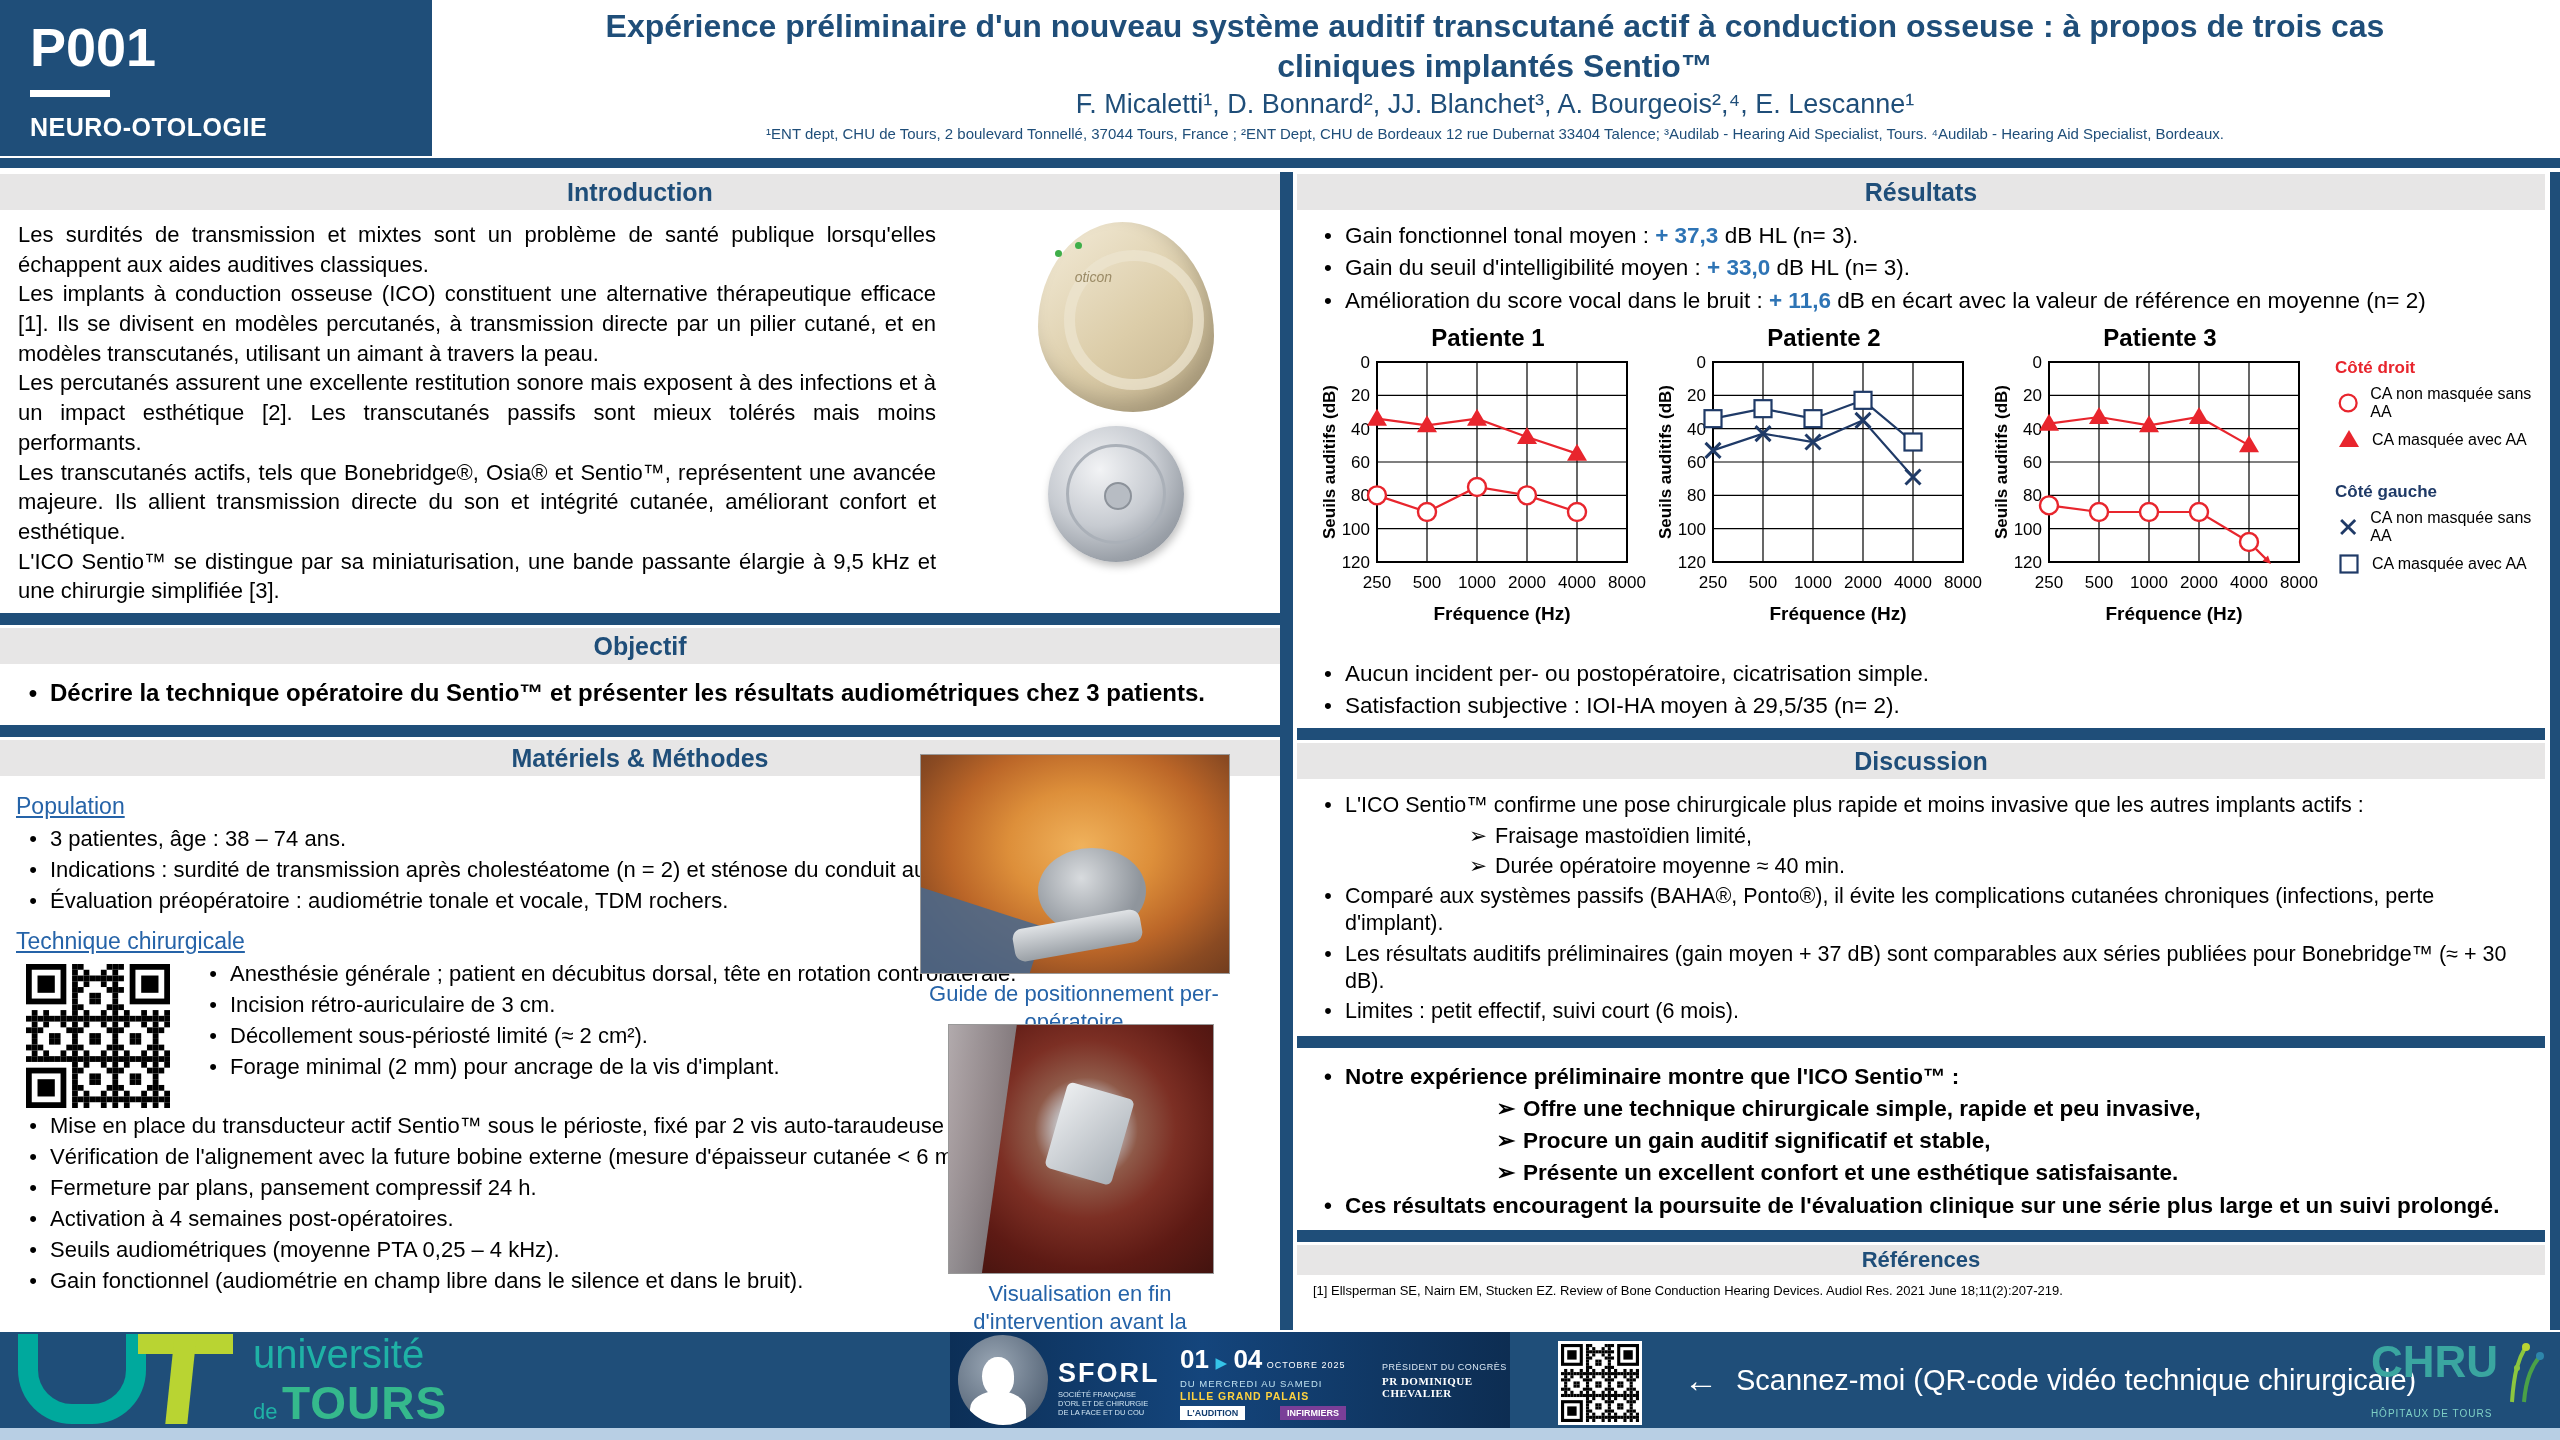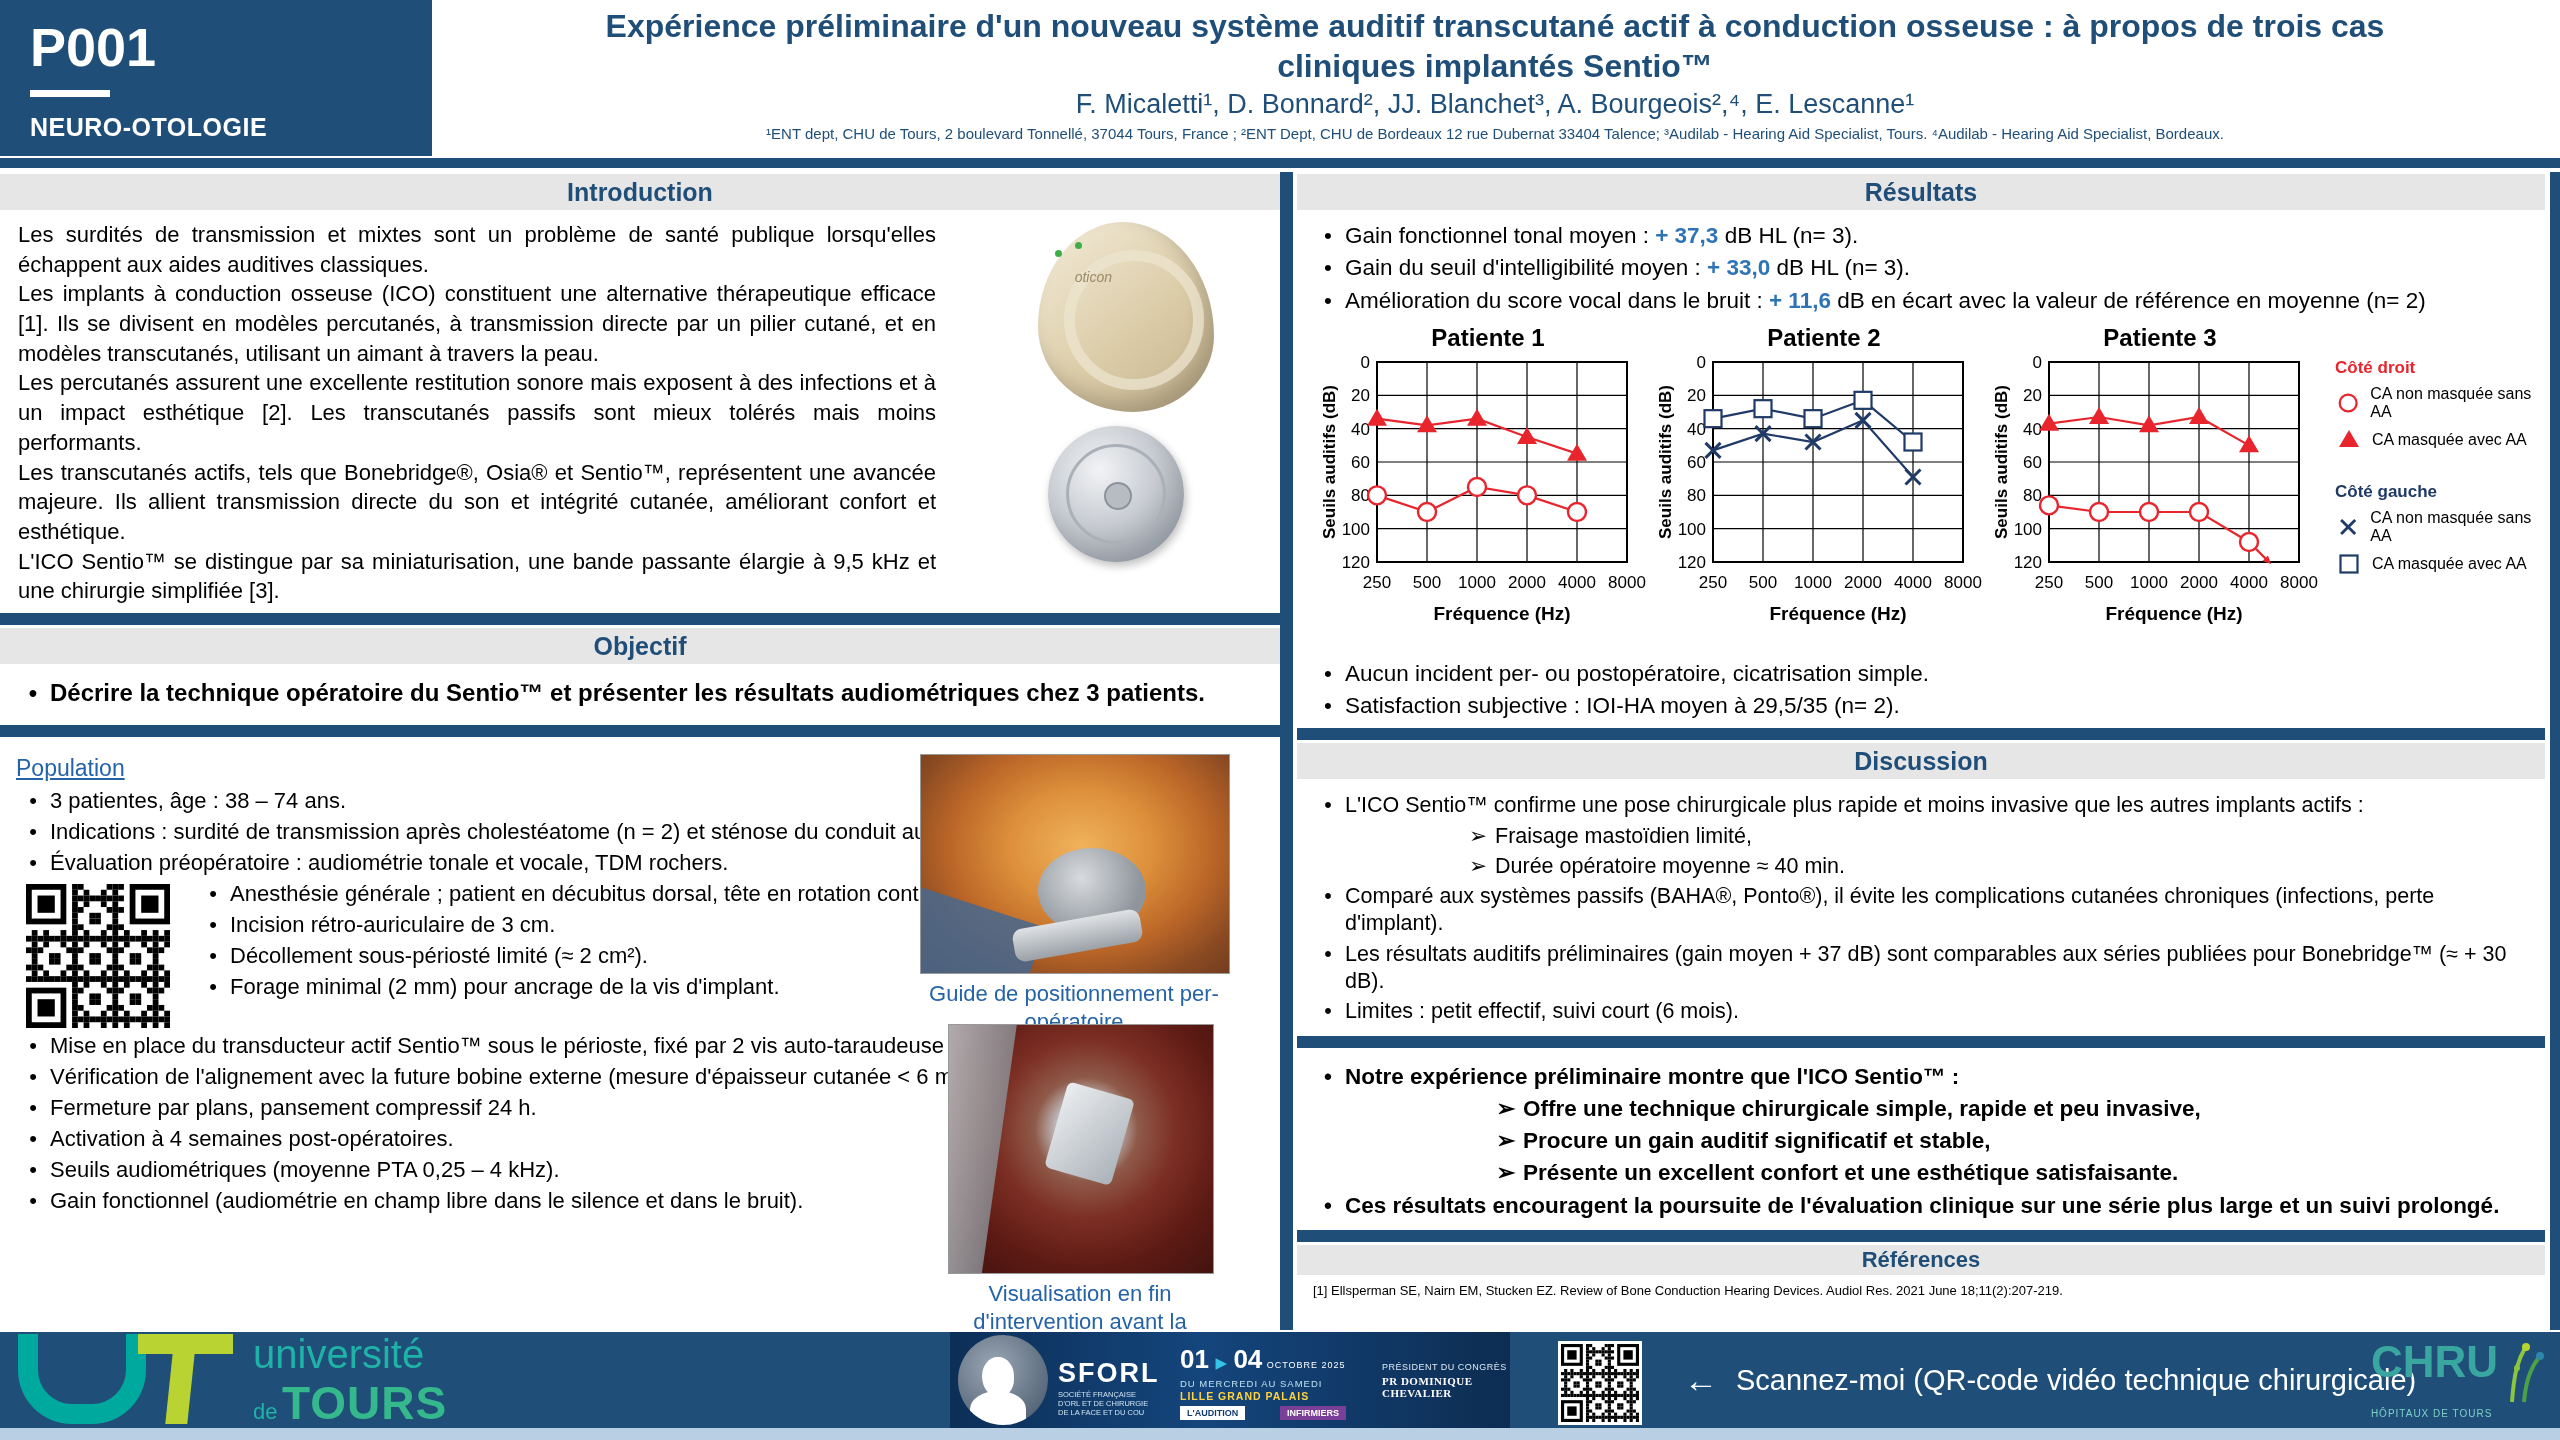--- a/index.html
+++ b/index.html
@@ -168,36 +168,38 @@
     </div>
     <div class="hdiv"></div>
     <div class="secbar">Objectif</div>
     <div id="objectif-list" class="objectif">
         <div class="li-row bold">
           <span class="li-marker">•</span>
           <span class="li-text">Décrire la technique opératoire du Sentio™ et présenter les résultats audiométriques chez 3 patients.</span>
         </div>
       </div>
     <div class="hdiv"></div>
+    <div class="secbar">Matériels &amp; Méthodes</div>
     <div class="mnm">
       <div class="subhead">Population</div>
       <div id="pop-list">
           <div class="li-row">
             <span class="li-marker">•</span>
             <span class="li-text">3 patientes, âge : 38 – 74 ans.</span>
           </div>
           <div class="li-row">
             <span class="li-marker">•</span>
             <span class="li-text">Indications : surdité de transmission après cholestéatome (n = 2) et sténose du conduit auditif externe (n = 1),</span>
           </div>
           <div class="li-row">
             <span class="li-marker">•</span>
             <span class="li-text">Évaluation préopératoire : audiométrie tonale et vocale, TDM rochers.</span>
           </div>
         </div>
+      <div class="subhead">Technique chirurgicale</div>
       <div class="qr-wrap">
         <svg id="qr-methods" class="qr-box" viewBox="0 0 150 150">
             <rect x="0" y="0" width="150" height="150" fill="#fff"></rect>
             <rect x="0" y="0" width="42" height="42" fill="#000"></rect>
             <rect x="6" y="6" width="30" height="30" fill="#fff"></rect>
             <rect x="12" y="12" width="18" height="18" fill="#000"></rect>
             <rect x="108" y="0" width="42" height="42" fill="#000"></rect>
             <rect x="114" y="6" width="30" height="30" fill="#fff"></rect>
             <rect x="120" y="12" width="18" height="18" fill="#000"></rect>
             <rect x="0" y="108" width="42" height="42" fill="#000"></rect>

